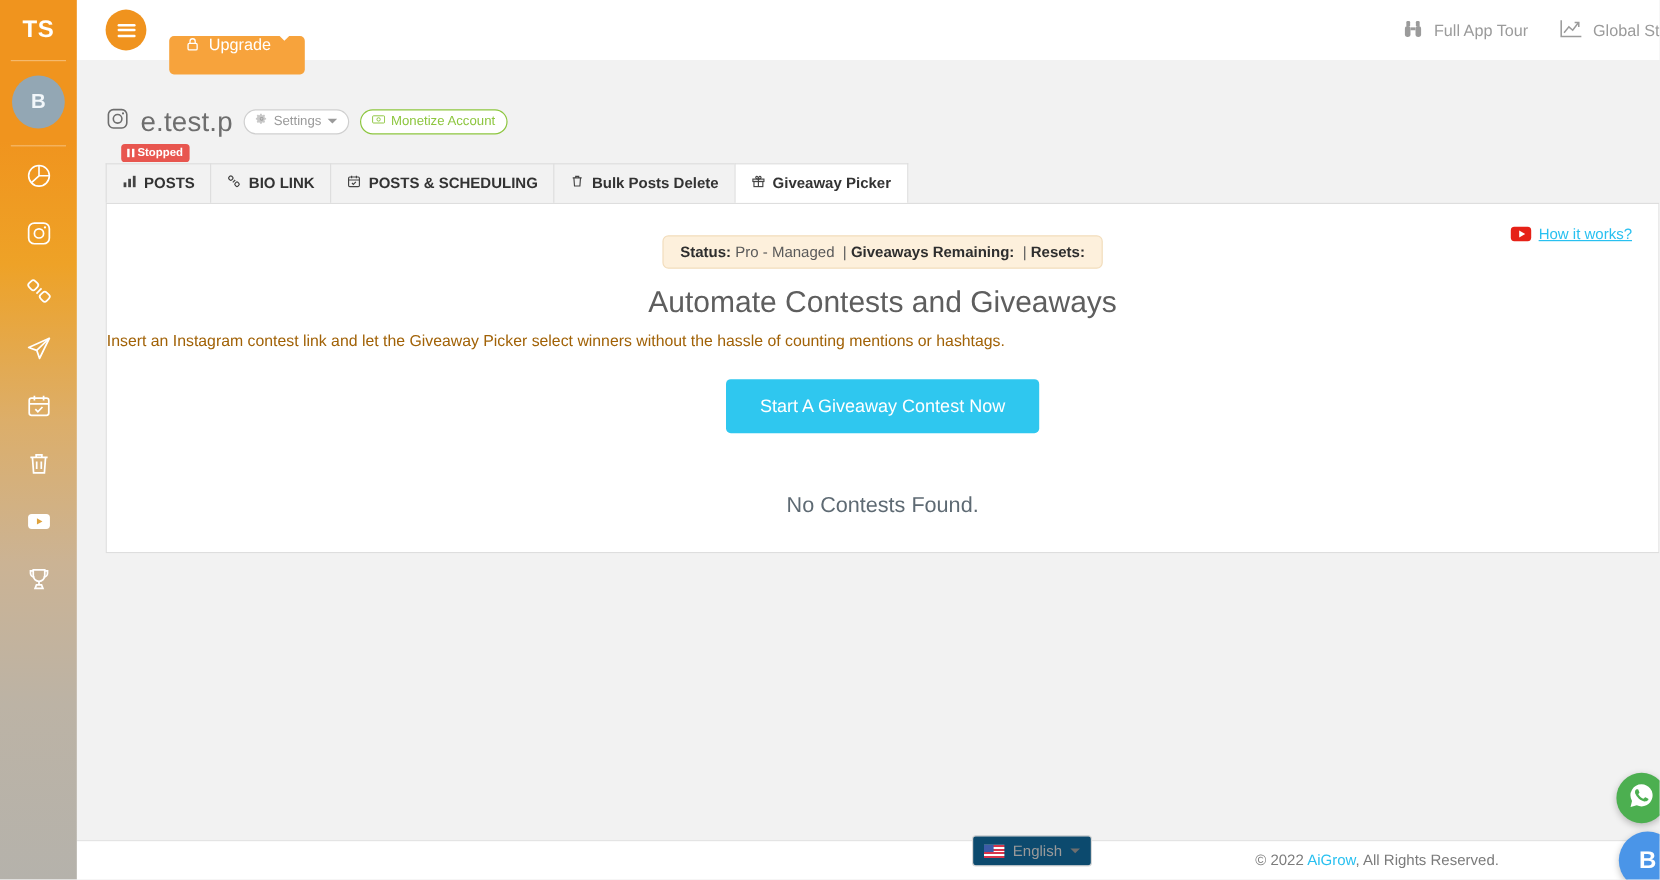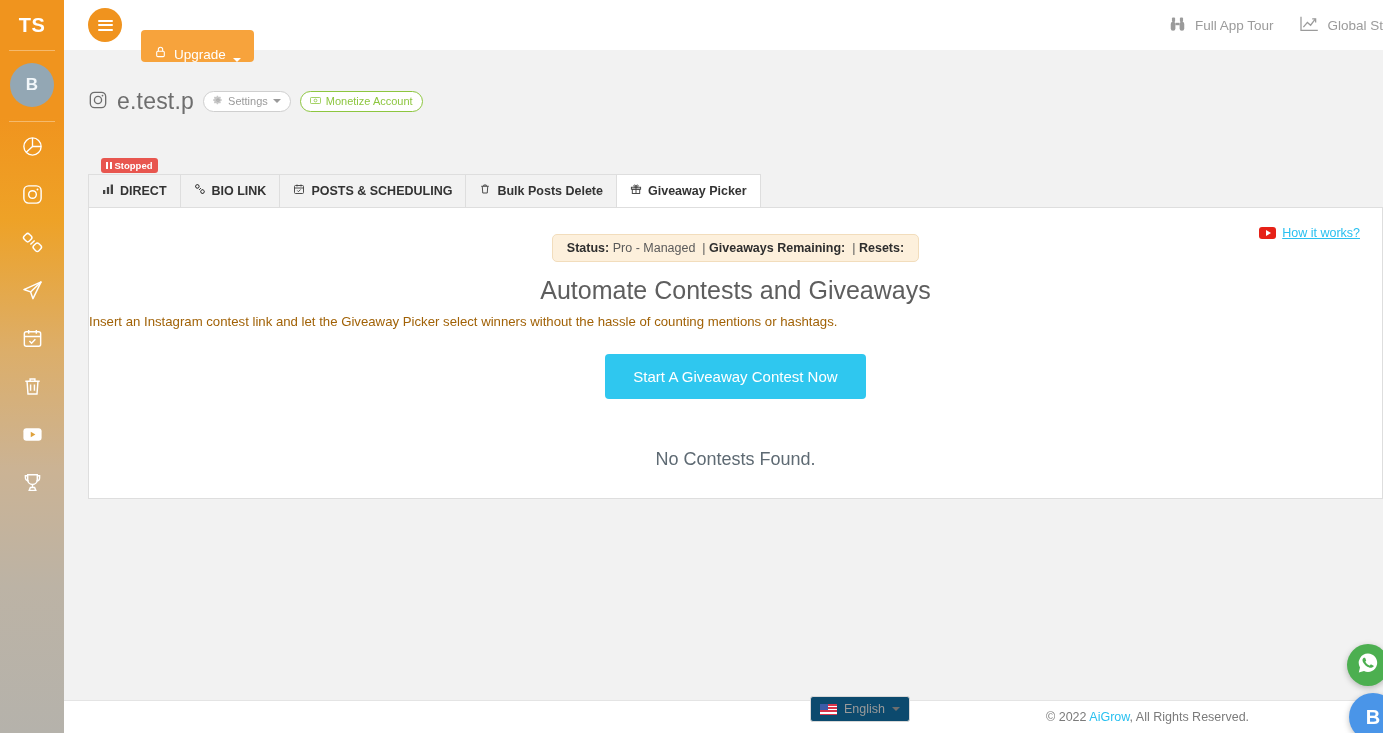--- a/index.html
+++ b/index.html
@@ -53,21 +53,21 @@
     background: #f0931e; margin-left: 24px;
     display: flex; align-items: center; justify-content: center;
     cursor: pointer; flex: none;
   }
   .ham-bars { width: 15px; }
   .ham-bars i { display: block; height: 2px; background: #fff; border-radius: 2px; margin: 2.5px 0; }
   .upgrade-btn {
     margin-left: 19px; height: 32px; padding: 0 13px;
     background: #f7a33c; border: none; border-radius: 4px;
     color: #fff; font-size: 13.5px; font-family: "Liberation Sans", sans-serif;
-    display: flex; align-items: flex-end; gap: 7px; cursor: pointer; flex: none; margin-top: 42px;
+    display: flex; align-items: flex-start; gap: 7px; cursor: pointer; flex: none; margin-top: 42px;
   }
   .caret-down {
     width: 0; height: 0; border-left: 4px solid transparent;
     border-right: 4px solid transparent; border-top: 4px solid currentColor;
     display: inline-block;
   }
   .topbar-right {
     margin-left: auto; display: flex; align-items: center; gap: 26px;
     padding-right: 0; color: #9b9b9b; font-size: 13.5px;
   }
@@ -98,21 +98,21 @@
   
   .tabs {
     display: flex; align-items: flex-end; margin: 21px 0 0 24px;
     position: relative; z-index: 5;
   }
   .tab {
     position: relative; background: #f2f2f2; border: 1px solid #dedede;
     border-bottom: none; border-right: none;
     padding: 8px 13px 9px; font-size: 12.5px; font-weight: bold;
     color: #333; display: flex; align-items: center; gap: 6px;
-    cursor: pointer; white-space: nowrap; height: 33px; margin-top: 38px;
+    cursor: pointer; white-space: nowrap; height: 33px;
   }
   .tab:last-child { border-right: 1px solid #dedede; }
   .tab.active { background: #fff; color: #333; }
   .tab-badge {
     position: absolute; top: -17px; left: 12px;
     background: #e8564f; color: #fff; font-size: 9.5px; font-weight: bold;
     border-radius: 3px; padding: 2px 5px; display: flex; align-items: center; gap: 3px;
     white-space: nowrap;
   }
   .pause-ico { display: inline-flex; gap: 1.5px; }
@@ -377,21 +377,21 @@
             </span>
           <span>Stopped</span>
         </span>
         <span>
           <svg width="12" height="12" viewBox="0 0 24 24" fill="#444">
             <rect x="2" y="14" width="4.6" height="8"></rect>
               <rect x="9.7" y="8" width="4.6" height="14"></rect>
               <rect x="17.4" y="3" width="4.6" height="19"></rect>
           </svg>
         </span>
-        <span>DIRECT</span>
+        <span>POSTS</span>
       </div>
       <div class="tab">
         <span>
           <svg width="12" height="12" viewBox="0 0 24 24" fill="none" stroke="#444" stroke-width="2">
             <rect x="3.5" y="3.5" width="6.5" height="6.5" rx="2.2" transform="rotate(45 6.7 6.7)"></rect>
             <rect x="13.8" y="13.8" width="6.5" height="6.5" rx="2.2" transform="rotate(45 17 17)"></rect>
             <path d="M10 14 L14 10"></path>
           </svg>
         </span>
         <span>BIO LINK</span>

